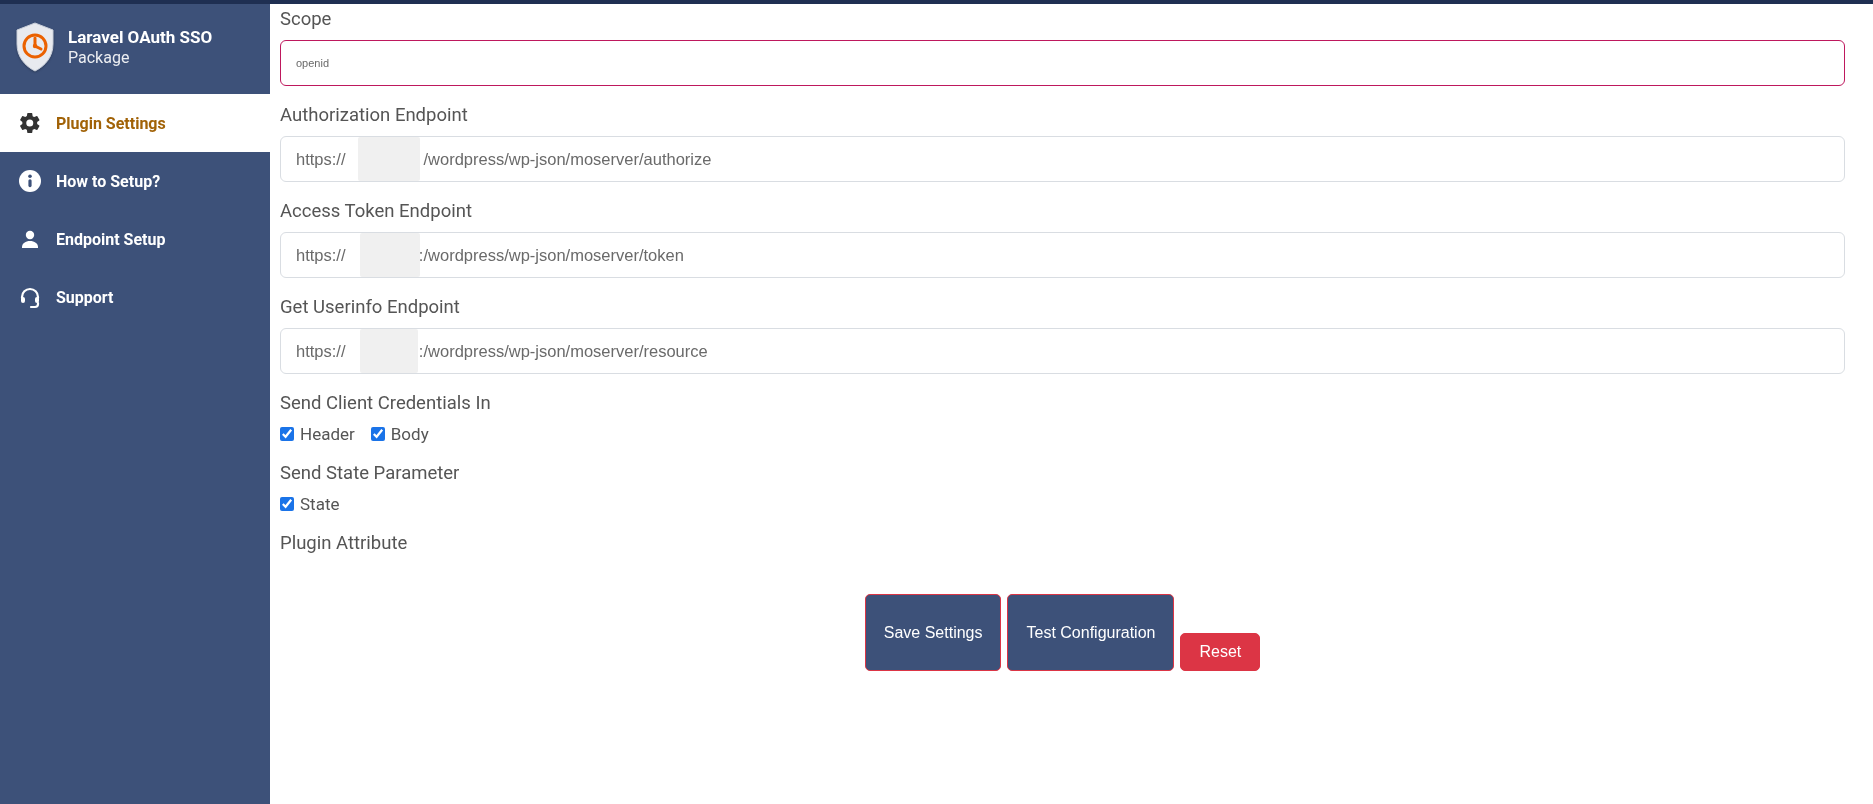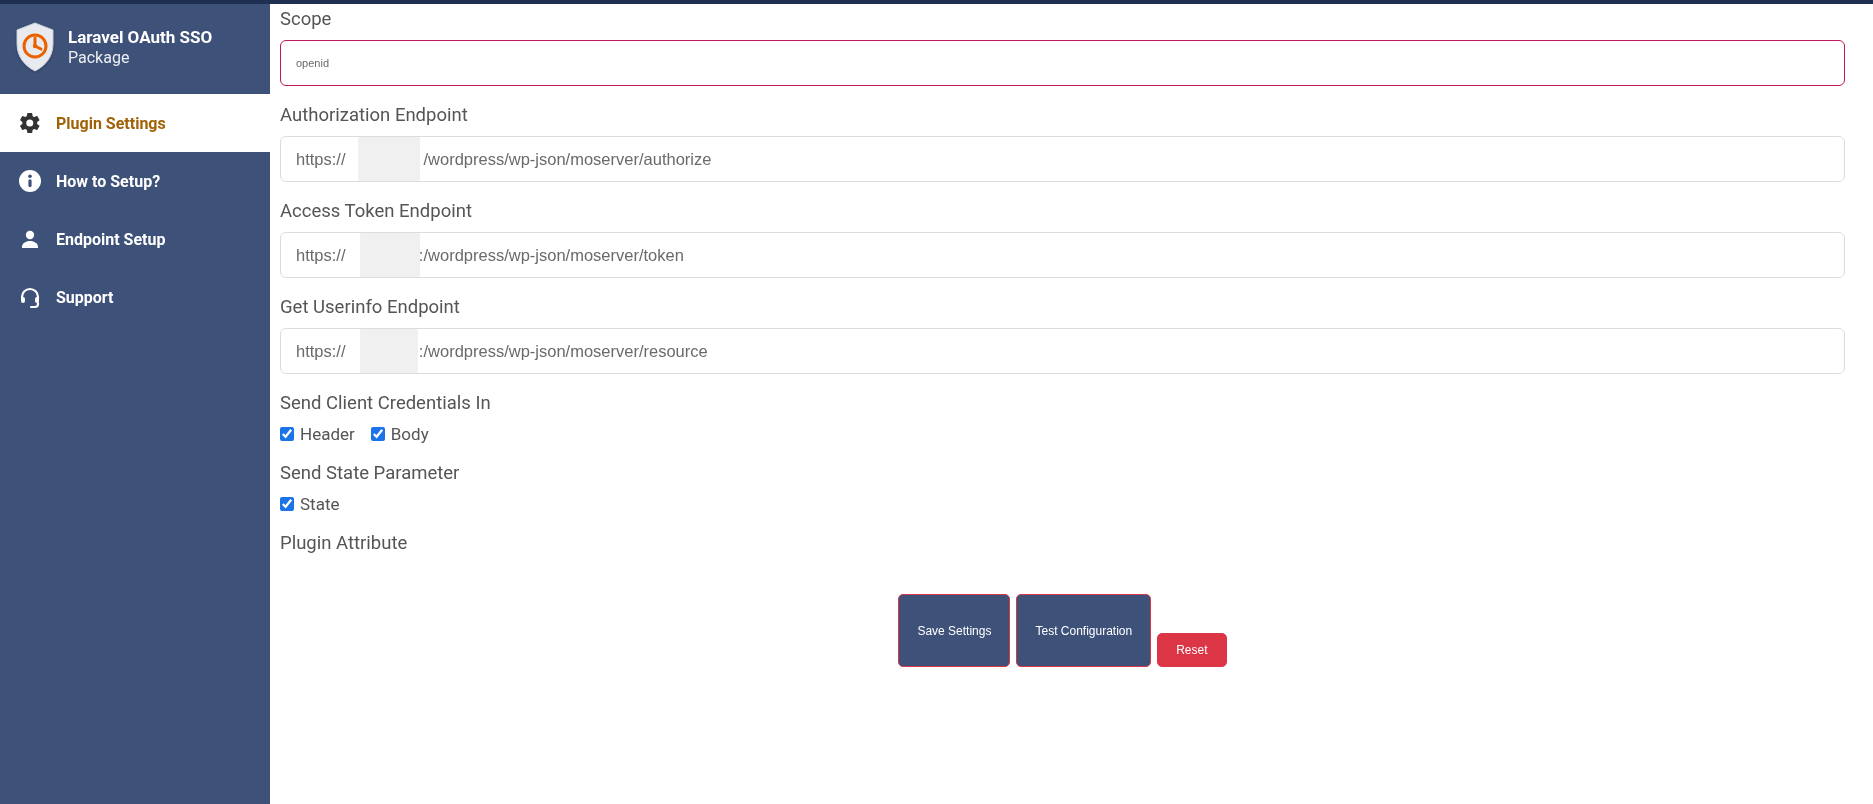--- a/index.html
+++ b/index.html
@@ -115,21 +115,21 @@
     width: 14px; height: 14px; accent-color: #1a73e8; cursor: pointer;
   }
   .actions {
     margin-top: 40px;
     display: flex;
     justify-content: center;
     gap: 6px;
   }
   .btn {
     border-radius: 5px;
-    font-size: 12px;
+    font-size: 16px;
     padding: 9px 18px;
     color: #fff;
     cursor: pointer;
     border: 1px solid transparent;
   }
   .btn-primary {
     background: #3d5179;
     border-color: #dc3545;
   }
   .btn-danger {

